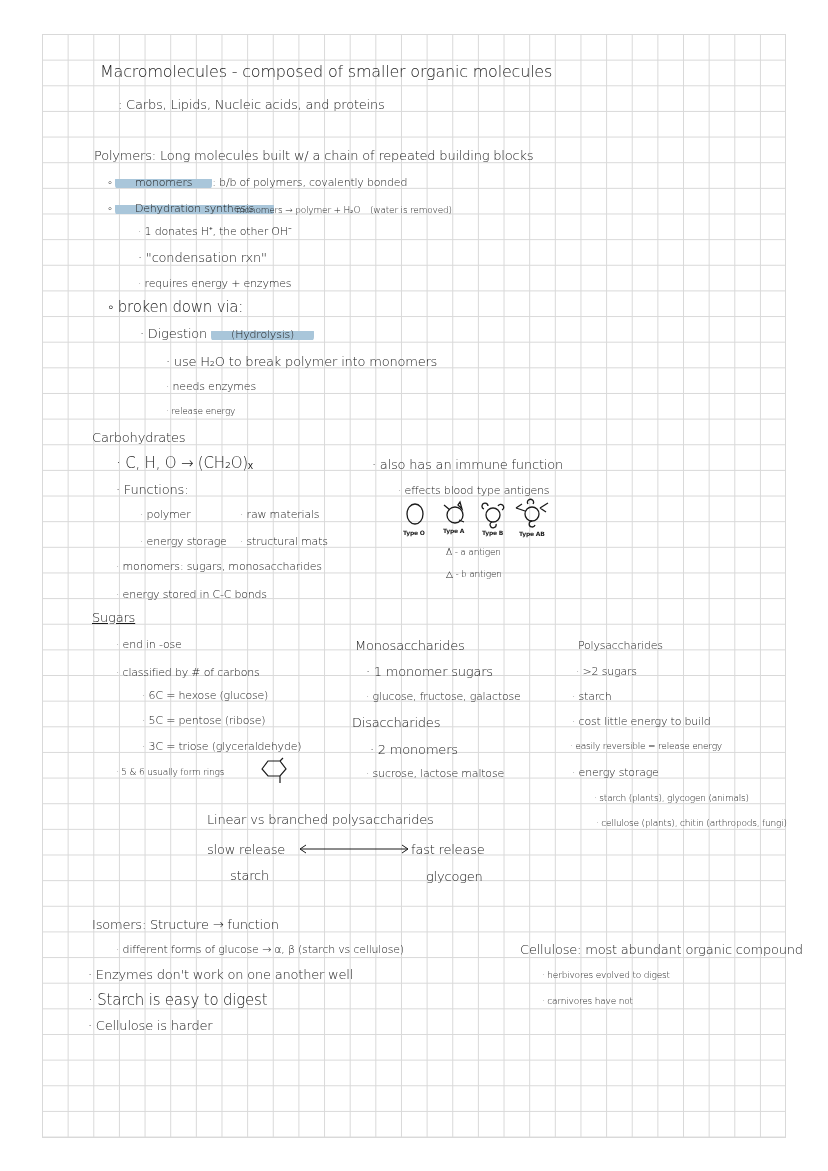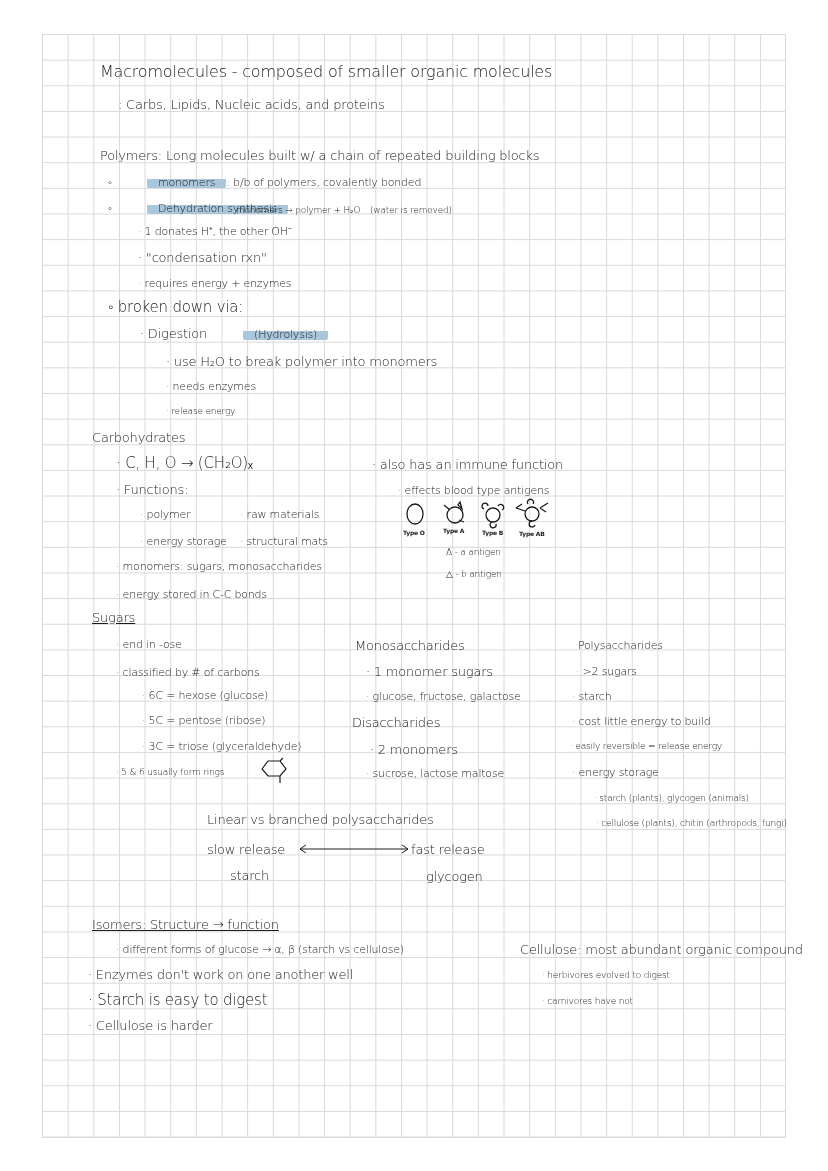--- a/index.html
+++ b/index.html
@@ -23,34 +23,34 @@
     color: #1b1b1b;
   }
   .h1 { font-size: 16px; }
   .h2 { font-size: 15px; }
   .n { font-size: 13px; }
   .s { font-size: 11px; }
   .xs { font-size: 9px; }
   .xxs { font-size: 6px; font-weight: bold; }
   .hl {
     background: linear-gradient(to bottom, transparent 20%, #a9c6da 20%, #a9c6da 95%, transparent 95%);
-    border-radius: 4px; padding: 0 11px; margin-left: 32px;
+    border-radius: 4px; padding: 0 20px;
   }
   .bt { position: absolute; }
   svg { overflow: visible; }
 </style>
 </head>
 <body>
 
 <div class="grid"></div>
 
 <div class="t h1" style="left:100px;top:64px;">Macromolecules - composed of smaller organic molecules</div>
 <div class="t n" style="left:118px;top:98px;">: Carbs, Lipids, Nucleic acids, and proteins</div>
 
-<div class="t n" style="left:94px;top:149px;margin-left:6px;">Polymers: Long molecules built w/ a chain of repeated building blocks</div>
+<div class="t n" style="left:94px;top:149px;">Polymers: Long molecules built w/ a chain of repeated building blocks</div>
 
 <div class="t s" style="left:108px;top:177px;">
   <span>◦ </span><span class="hl">monomers</span><span>: b/b of polymers, covalently bonded</span>
 </div>
 
 <div class="t s" style="left:108px;top:203px;">
   <span>◦ </span><span class="hl">Dehydration synthesis</span>
 </div>
 <div class="t xs" style="left:236px;top:206px;">monomers → polymer + H₂O</div>
 <div class="t xs" style="left:370px;top:206px;">(water is removed)</div>
@@ -148,21 +148,21 @@
 
 <div class="t n" style="left:207px;top:813px;">Linear vs branched polysaccharides</div>
 <div class="t n" style="left:207px;top:843px;text-align:center;">slow release</div>
 <svg class="bt" style="left:298px;top:843px;" width="112" height="12">
   <path d="M2 6 L110 6 M2 6 L8 2 M2 6 L8 10 M110 6 L104 2 M110 6 L104 10" fill="none" stroke="#1b1b1b" stroke-width="1"></path>
 </svg>
 <div class="t n" style="left:411px;top:843px;">fast release</div>
 <div class="t n" style="left:230px;top:869px;">starch</div>
 <div class="t n" style="left:426px;top:870px;">glycogen</div>
 
-<div class="t n" style="left:92px;top:918px;text-decoration:underline;">Isomers: Structure → function</div>
+<div class="t n" style="left:92px;top:918px;">Isomers: Structure → function</div>
 <div class="t s" style="left:116px;top:944px;">· different forms of glucose → α, β (starch vs cellulose)</div>
 <div class="t n" style="left:88px;top:968px;">· Enzymes don't work on one another well</div>
 <div class="t h2" style="left:88px;top:993px;">· Starch is easy to digest</div>
 <div class="t n" style="left:88px;top:1019px;">· Cellulose is harder</div>
 
 <div class="t n" style="left:520px;top:943px;">Cellulose: most abundant organic compound</div>
 <div class="t xs" style="left:542px;top:971px;">· herbivores evolved to digest</div>
 <div class="t xs" style="left:542px;top:997px;">· carnivores have not</div>
 
 </body></html>

